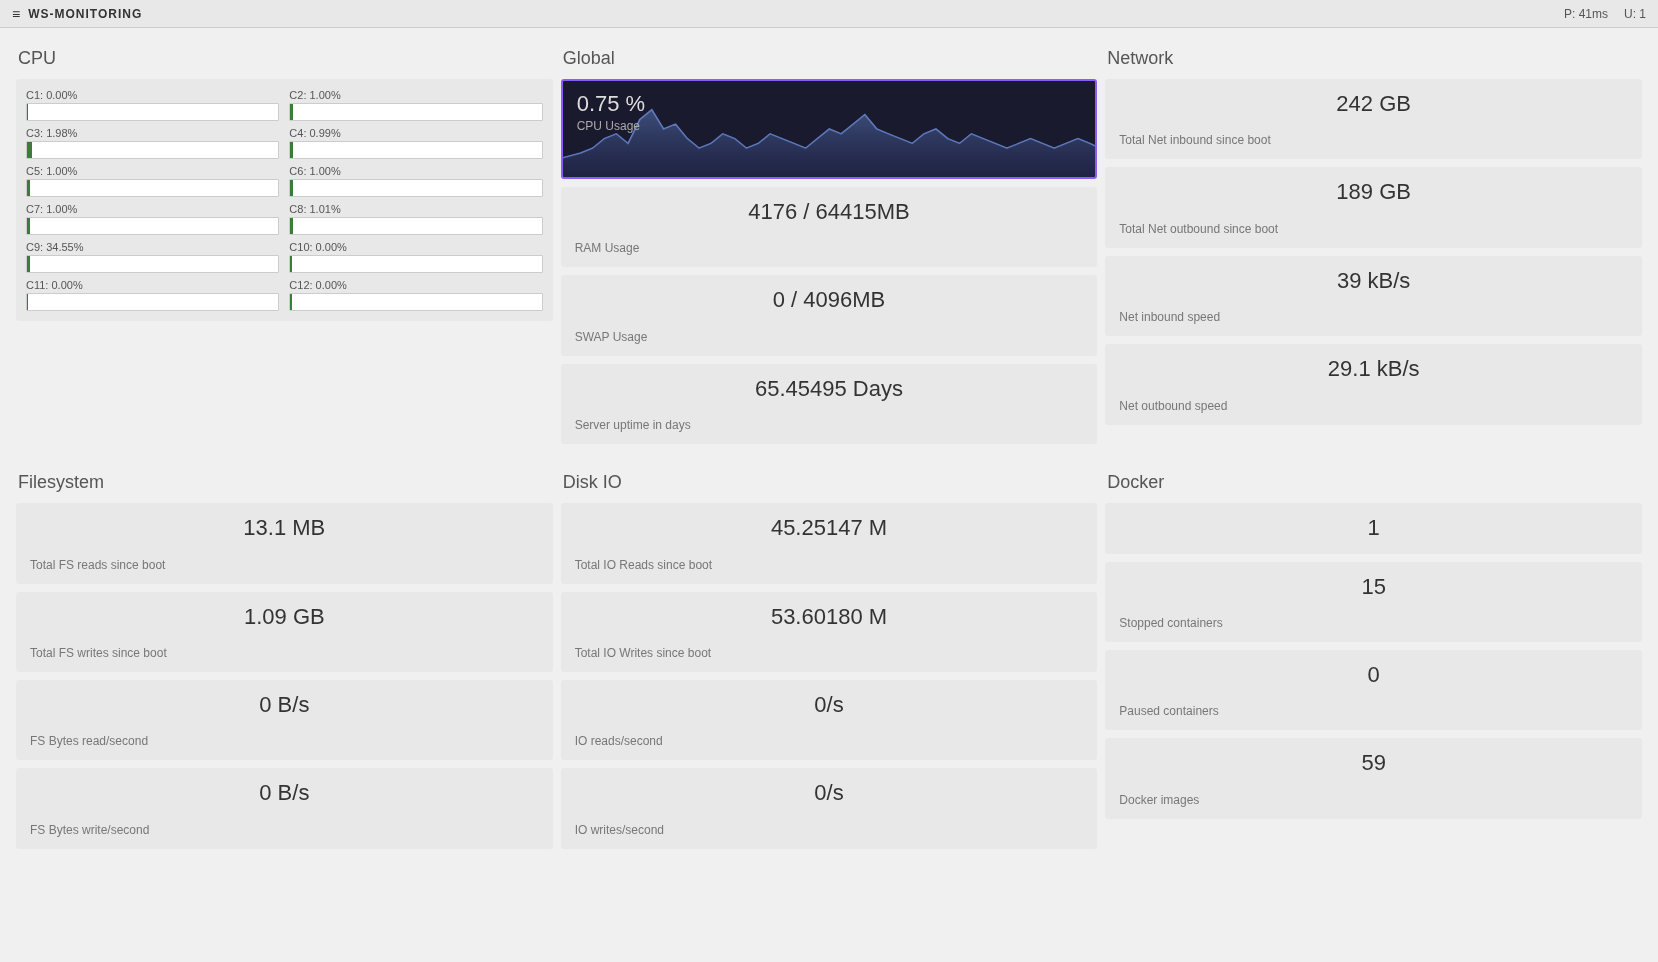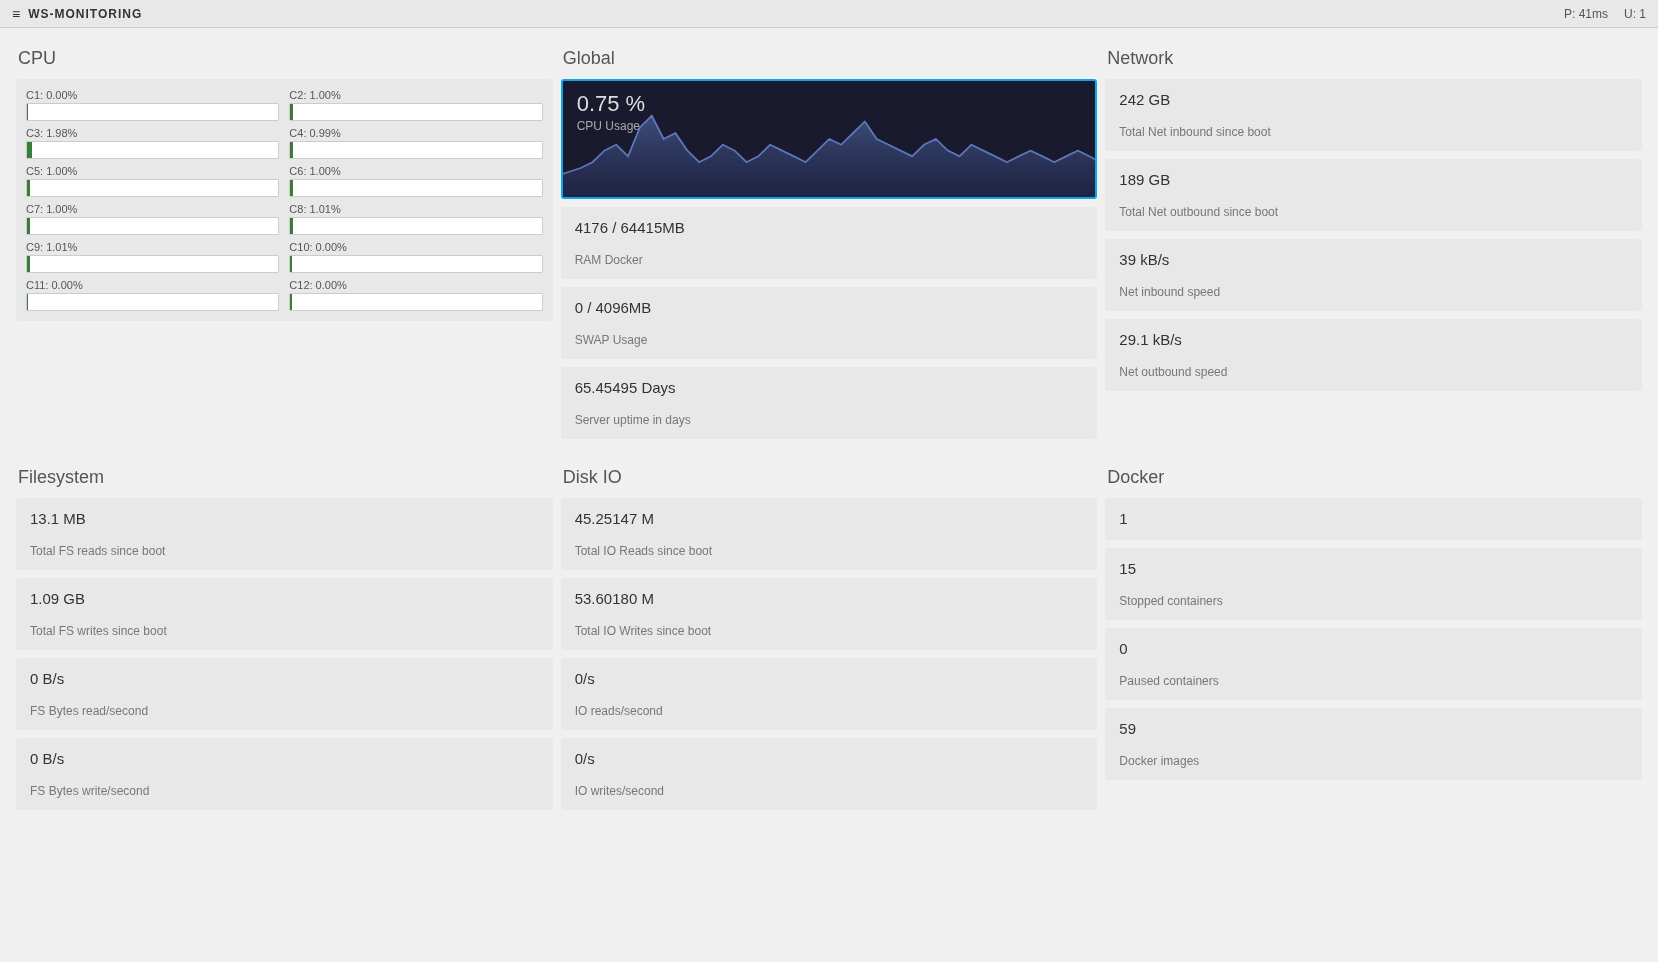--- a/index.html
+++ b/index.html
@@ -54,24 +54,25 @@
     .section {
       margin-bottom: 20px;
     }
     .card {
       background: #e8e8e8;
       border-radius: 3px;
       padding: 12px 14px;
       margin-bottom: 8px;
     }
     .card-value {
-      font-size: 15px;
+      font-size: 22px;
       font-weight: 300;
       color: #333;
       line-height: 1.2;
+      text-align: center;
     }
     .card-label {
       font-size: 12px;
       color: #777;
       margin-top: 16px;
     }
     
     .cpu-section {
       grid-column: 1;
     }
@@ -102,23 +103,23 @@
     
     .global-section {
       grid-column: 2;
     }
     .chart-card {
       background: #1a1a2e;
       border-radius: 3px;
       padding: 10px 14px;
       margin-bottom: 8px;
       position: relative;
-      height: 120px;
+      height: 100px;
       overflow: hidden;
-      border: 2px solid #0ea5e9;
+      border: 2px solid #8b5cf6;
     }
     .chart-value {
       font-size: 22px;
       font-weight: 300;
       color: #ddd;
       line-height: 1.2;
       position: relative;
       z-index: 2;
     }
     .chart-label {
@@ -214,21 +215,21 @@
             <div class="cpu-bar" style="width: 1%;"></div>
           </div>
         </div>
         <div>
           <div class="cpu-core-label">C8: 1.01%</div>
           <div class="cpu-bar-container">
             <div class="cpu-bar" style="width: 1%;"></div>
           </div>
         </div>
         <div>
-          <div class="cpu-core-label">C9: 1.01%</div>
+          <div class="cpu-core-label">C9: 34.55%</div>
           <div class="cpu-bar-container">
             <div class="cpu-bar" style="width: 1%;"></div>
           </div>
         </div>
         <div>
           <div class="cpu-core-label">C10: 0.00%</div>
           <div class="cpu-bar-container">
             <div class="cpu-bar" style="width: 0.5%;"></div>
           </div>
         </div>
@@ -260,21 +261,21 @@
         </defs>
         <polyline points="0,80 15,75 25,70 35,60 45,55 55,65 65,40 75,30 85,50 95,45 105,60 115,70 125,65 135,55 145,60 155,70 165,65 175,55 185,60 195,65 205,70 215,60 225,50 235,55 245,45 255,35 265,50 275,55 285,60 295,65 305,55 315,50 325,60 335,65 345,55 355,60 365,65 375,70 385,65 395,60 405,65 415,70 425,65 435,60 445,65 450,68" fill="none" stroke="#7799ee" stroke-width="1.5"></polyline>
         <polygon points="0,80 15,75 25,70 35,60 45,55 55,65 65,40 75,30 85,50 95,45 105,60 115,70 125,65 135,55 145,60 155,70 165,65 175,55 185,60 195,65 205,70 215,60 225,50 235,55 245,45 255,35 265,50 275,55 285,60 295,65 305,55 315,50 325,60 335,65 345,55 355,60 365,65 375,70 385,65 395,60 405,65 415,70 425,65 435,60 445,65 450,68 450,100 0,100" fill="url(#chartGrad)"></polygon>
       </svg>
       <div class="chart-value">0.75 %</div>
       <div class="chart-label">CPU Usage</div>
     </div>
 
     <div class="card">
       <div class="card-value">4176 / 64415MB</div>
-      <div class="card-label">RAM Docker</div>
+      <div class="card-label">RAM Usage</div>
     </div>
 
     <div class="card">
       <div class="card-value">0 / 4096MB</div>
       <div class="card-label">SWAP Usage</div>
     </div>
 
     <div class="card">
       <div class="card-value">65.45495 Days</div>
       <div class="card-label">Server uptime in days</div>

